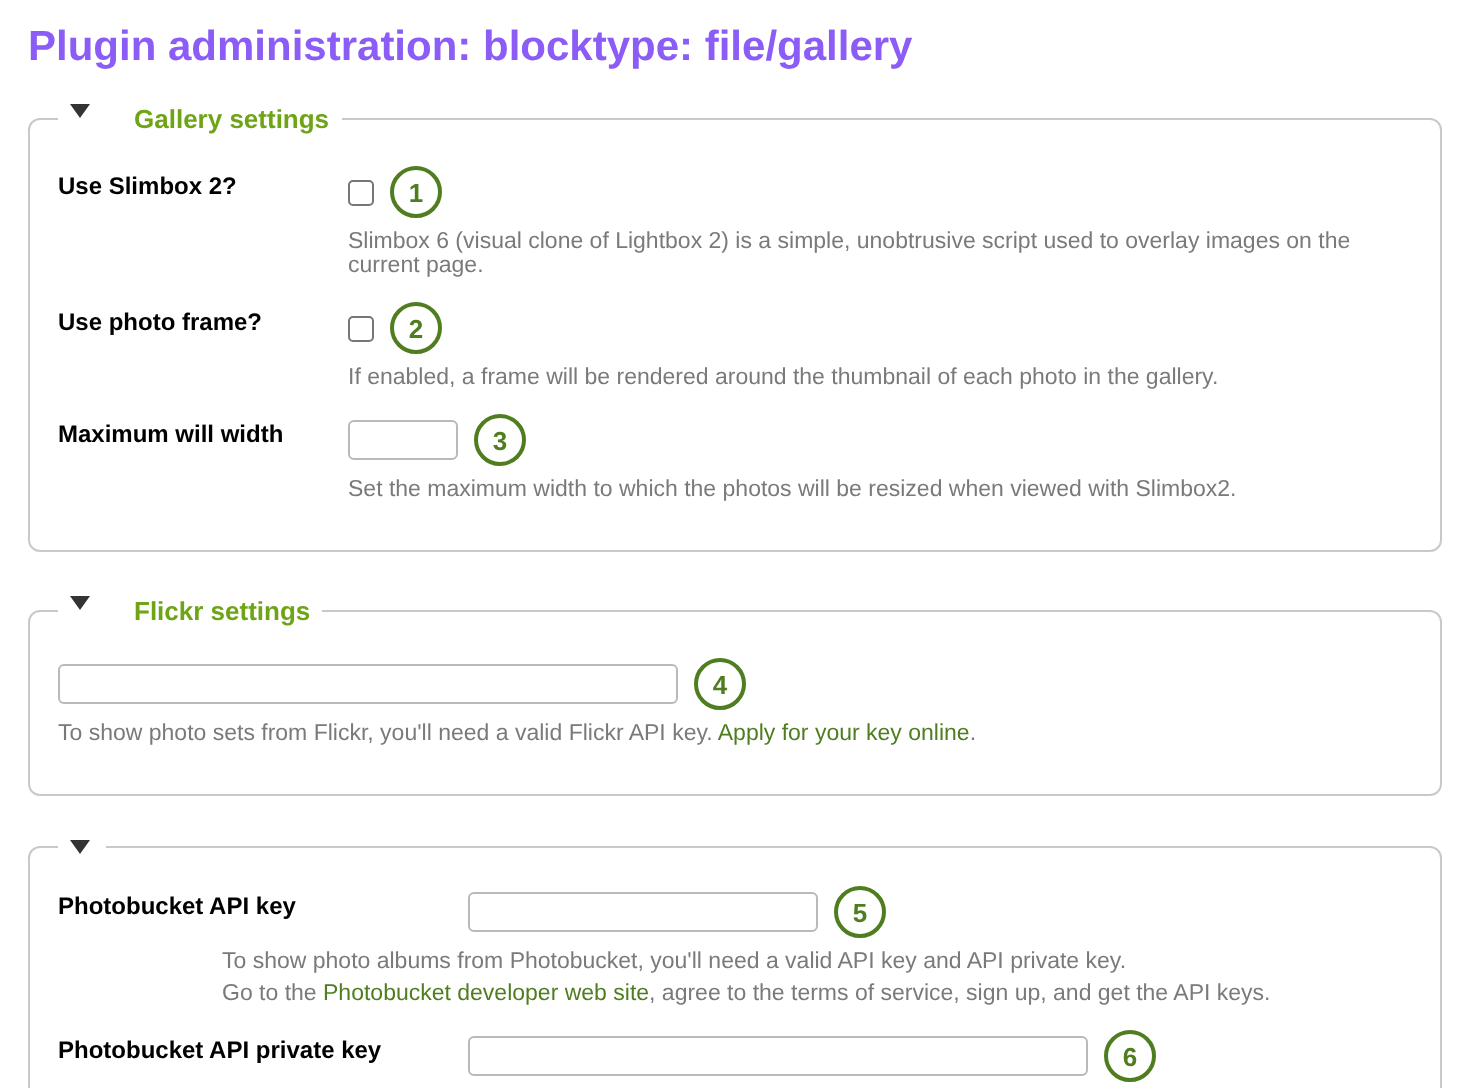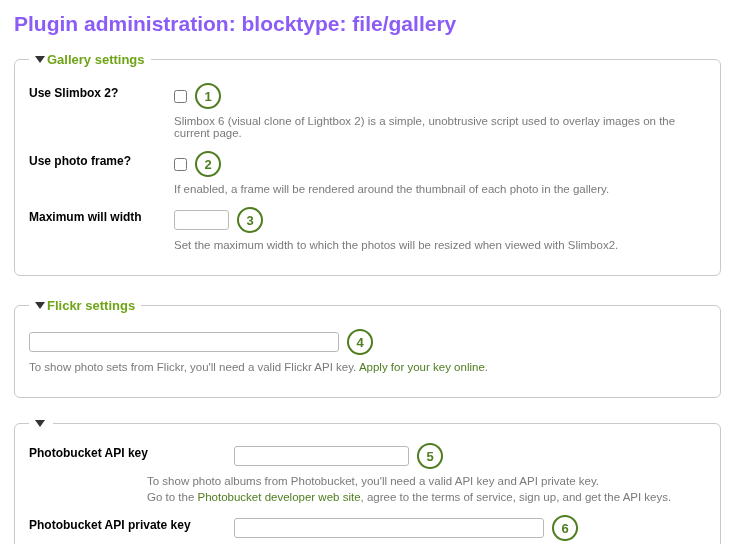--- a/index.html
+++ b/index.html
@@ -1,30 +1,30 @@
 <!DOCTYPE html>
 <html><head>
 <meta charset="utf-8">
 <style>
 html,body{margin:0;padding:0;font-family:Arial,Helvetica,sans-serif;font-size:12px;color:#333;background:#fff}
 .page{width:735px;box-sizing:border-box;padding:8px 14px 20px}
 h1{font-size:21px;font-weight:bold;color:#8b5cf6;margin:4px 0 16px}
 fieldset{border:1px solid #c9c9c9;border-radius:6px;margin:0 0 22px;padding:16px 14px 12px;position:relative}
-legend{color:#6ea416;font-weight:bold;font-size:13px;padding:0 6px;display:flex;align-items:center;gap:0}
+legend{color:#6ea416;font-weight:bold;font-size:13px;padding:0 6px;display:flex;gap:20px}
 .caret{display:inline-block;width:0;height:0;border-left:5px solid transparent;border-right:5px solid transparent;border-top:7px solid #333;margin-right:2px}
 .row{display:flex;align-items:flex-start;margin-bottom:6px}
 .label{font-weight:bold;color:#000000;font-size:12px;padding-top:3px}
 .gallery .label{width:145px;flex:0 0 145px}
 .flickr .label{width:95px;flex:0 0 95px}
 .pb .label{width:205px;flex:0 0 205px}
 .control{display:flex;align-items:center;gap:8px}
 .help{color:#7a7a7a;font-size:11.5px;margin:2px 0 12px}
 .gallery .help{margin-left:145px}
 .flickr .help{}
-.pb .help{margin-left:118px}
+.pb .help{margin-left:82px}
 input[type=text]{border:1px solid #b9b9b9;border-radius:3px;height:20px;padding:0 4px;font-size:12px;box-sizing:border-box}
 input[type=checkbox]{margin:0}
 .circ{display:inline-flex;width:22px;height:22px;border:2px solid #4f7d1f;border-radius:50%;align-items:center;justify-content:center;color:#4f7d1f;font-weight:bold;font-size:13px;background:#fff}
 a.link{color:#4f7d1f;text-decoration:none}
 </style>
 </head>
 <body>
 
 <div class="page">
   <h1>Plugin administration: blocktype: file/gallery</h1>

